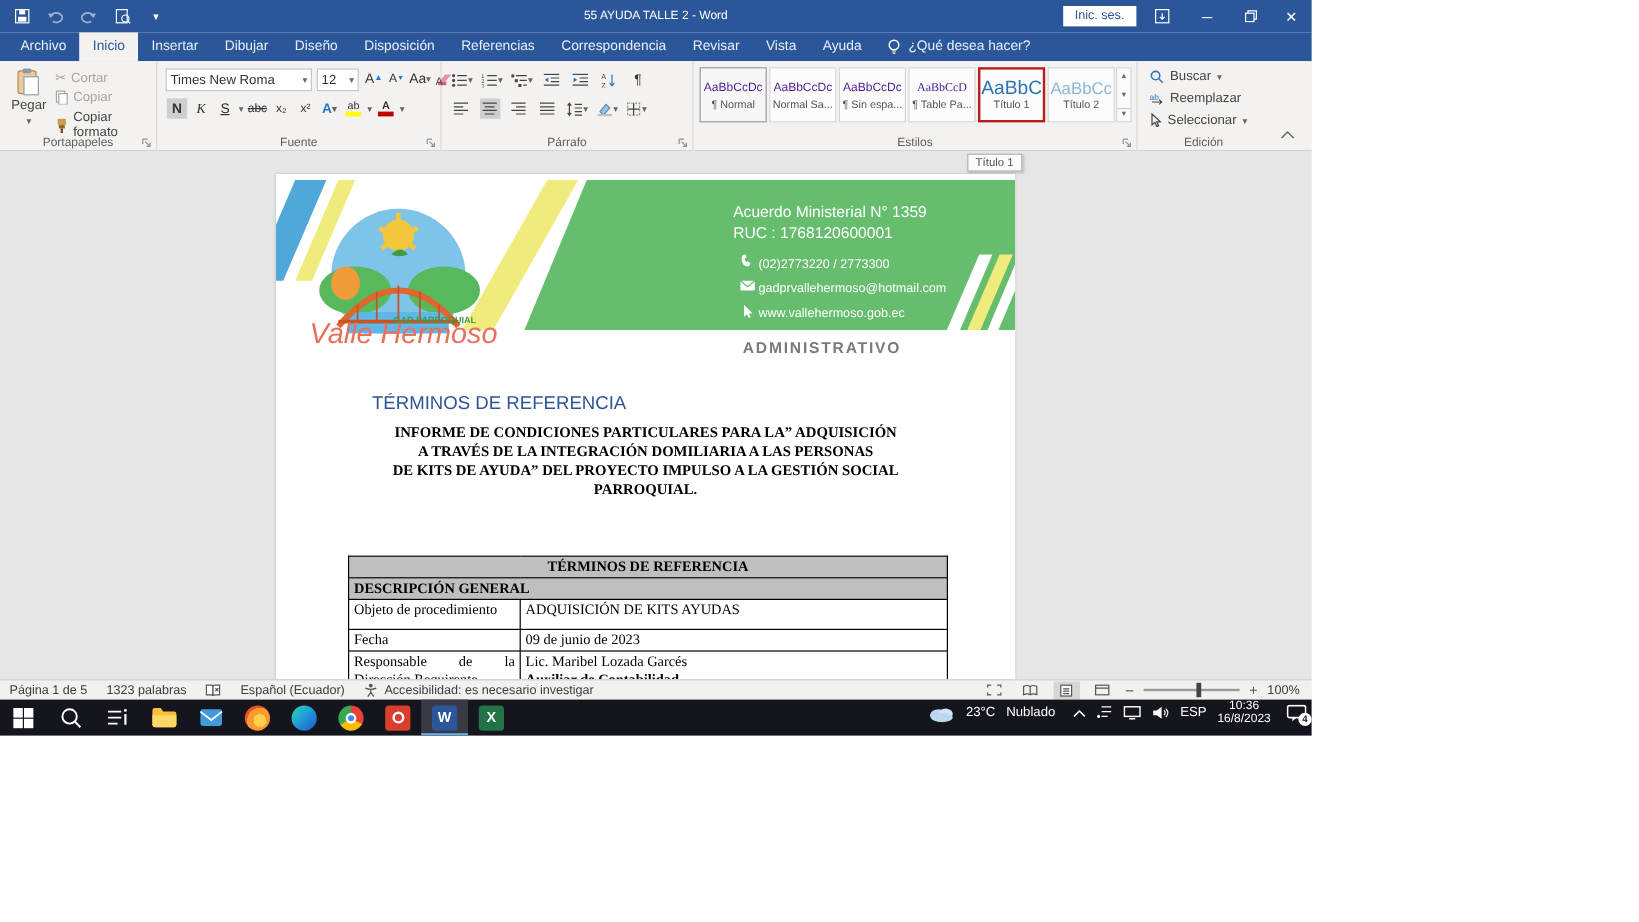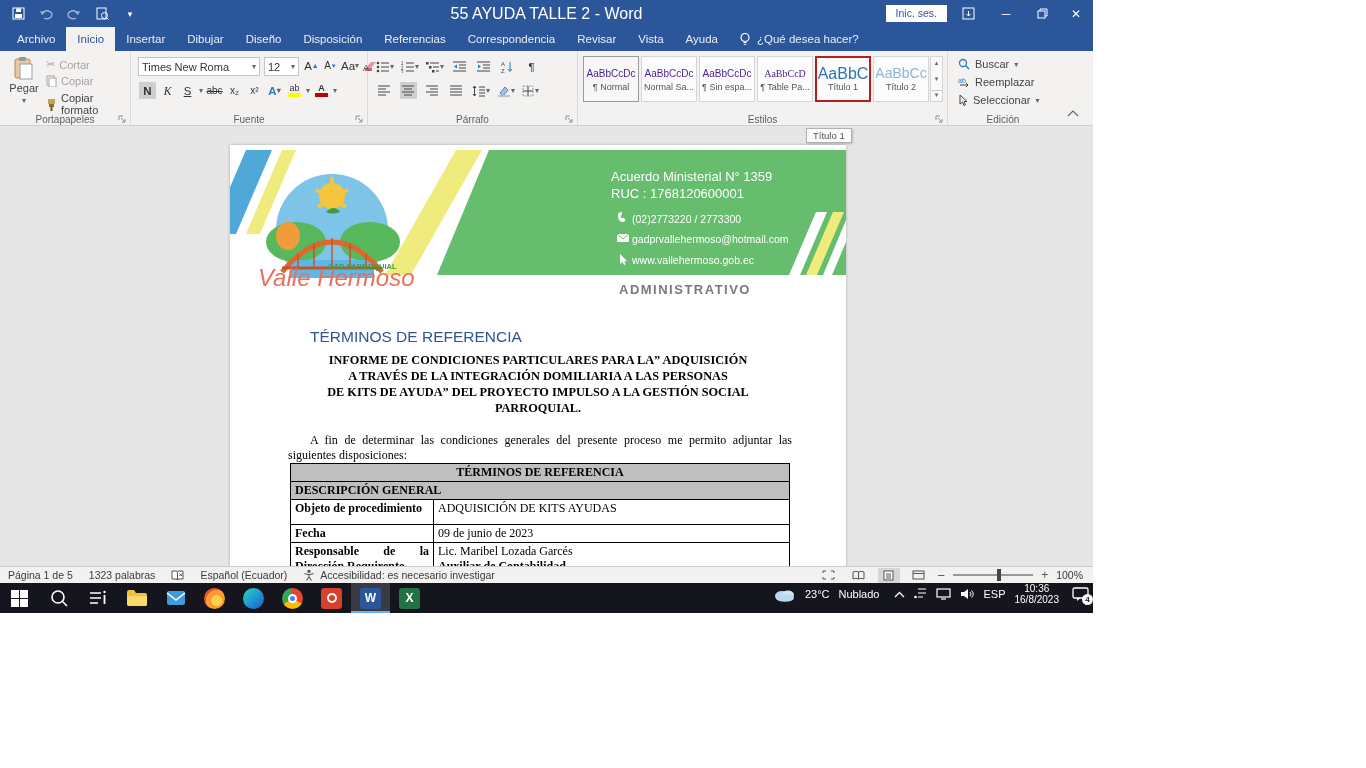--- a/index.html
+++ b/index.html
@@ -5,21 +5,21 @@
   * { margin:0; padding:0; box-sizing:border-box; }
   html,body { width:1366px; height:768px; background:#fff; font-family:"Liberation Sans", sans-serif; }
   .screen { position:relative; width:1366px; height:768px; background:#fff; overflow:hidden; }
   .win { position:absolute; left:0; top:0; width:1093px; height:583px; background:#f3f2f1; }
 
   
   .titlebar { position:absolute; left:0; top:0; width:1093px; height:27px; background:#2b579a; }
   .qat { position:absolute; left:10px; top:0; height:27px; display:flex; align-items:center; gap:12px; }
   .qbtn { width:16px; height:16px; display:flex; align-items:center; justify-content:center; color:#fff; font-size:12px; }
   .qbtn.dim { opacity:.55; }
-  .title-text { position:absolute; left:0; right:0; top:0; height:27px; line-height:27px; text-align:center; color:#fff; font-size:16px; }
+  .title-text { position:absolute; left:0; right:0; top:0; height:27px; line-height:27px; text-align:center; color:#fff; font-size:10px; }
   .signin { position:absolute; right:146px; top:5px; height:17px; padding:0 10px; background:#fff; color:#2b579a; font-size:10.5px; border:none; line-height:17px; }
   .wctl { position:absolute; top:0; width:26px; height:27px; display:flex; align-items:center; justify-content:center; color:#fff; font-size:12px; }
 
   
   .tabsrow { position:absolute; left:0; top:27px; width:1093px; height:24px; background:#2b579a; display:flex; align-items:stretch; padding-left:6px; }
   .tab { color:#e8eef7; font-size:11.5px; padding:0 11px; line-height:24px; white-space:nowrap; }
   .tab.active { background:#f3f2f1; color:#2b579a; }
   .tellme { display:flex; align-items:center; gap:6px; color:#e8eef7; font-size:11.5px; padding-left:10px; }
   .comment-ic { position:absolute; right:12px; top:31px; }
 
@@ -46,21 +46,21 @@
   .page { position:absolute; left:230px; top:19px; width:616px; height:560px; background:#fff; box-shadow:0 0 3px rgba(0,0,0,.25); }
   .styletip { position:absolute; left:806px; top:2px; background:#fbfbfb; border:1px solid #b3b1af; font-size:9.5px; color:#555; padding:1px 6px; box-shadow:1px 1px 2px rgba(0,0,0,.2); }
   .admin { position:absolute; left:350px; top:137px; width:210px; text-align:center; font-weight:bold; letter-spacing:1.5px; font-size:13px; color:#7a7a7a; font-family:"Liberation Sans",sans-serif; }
   .doch1 { position:absolute; left:80px; top:183px; font-size:15.5px; color:#2F5496; font-family:"Liberation Sans",sans-serif; }
   .subt { position:absolute; left:48px; top:207px; width:520px; text-align:center; font-family:"Liberation Serif",serif; font-weight:bold; font-size:12.3px; line-height:16px; color:#000; }
   .intro { position:absolute; left:58px; top:288px; width:504px; font-family:"Liberation Serif",serif; font-size:12px; line-height:14.5px; text-align:justify; text-indent:22px; color:#000; }
   .dtable { position:absolute; left:60px; top:318px; width:500px; border-collapse:collapse; font-family:"Liberation Serif",serif; font-size:12px; color:#000; }
   .dtable td { border:1px solid #000; padding:1px 4px; vertical-align:top; }
   .th1 { background:#bfbfbf; font-weight:bold; text-align:center; }
   .th2 { background:#bfbfbf; font-weight:bold; }
-  .lblcell { font-weight:bold; width:143px; text-align:justify; }
+  .lblcell { font-weight:normal; width:143px; text-align:justify; }
   .valcell { }
   svg text { font-family:"Liberation Sans",sans-serif; }
 
   
   .statusbar { position:absolute; left:0; top:566px; width:1093px; height:17px; background:#f2f1f0; border-top:1px solid #cfcdcb; font-size:10.5px; color:#3b3b3b; }
   .sleft { position:absolute; left:8px; top:0; height:16px; display:flex; align-items:center; gap:16px; }
   .sright { position:absolute; right:10px; top:0; height:16px; display:flex; align-items:center; gap:8px; }
   .viewbtn { width:22px; height:15px; display:flex; align-items:center; justify-content:center; }
   .viewbtn.on { background:#d8d6d4; }
   .ztrack { position:relative; width:80px; height:2px; background:#999; }
@@ -552,21 +552,20 @@
 
         <div class="doch1">TÉRMINOS DE REFERENCIA</div>
 
         <div class="subt">
           <div>INFORME DE CONDICIONES PARTICULARES PARA LA” ADQUISICIÓN</div>
           <div>A TRAVÉS DE LA INTEGRACIÓN DOMILIARIA A LAS PERSONAS</div>
           <div>DE KITS DE AYUDA” DEL PROYECTO IMPULSO A LA GESTIÓN SOCIAL</div>
           <div>PARROQUIAL.</div>
         </div>
 
-        <div class="intro">A fin de determinar las condiciones generales del presente proceso me permito adjuntar las siguientes disposiciones:</div>
 
         <table class="dtable">
           <tbody>
               <tr>
                 <td colspan="2" class="th1" style="height:16px;">TÉRMINOS DE REFERENCIA</td>
               </tr>
           <tr>
                 <td colspan="2" class="th2" style="height:16px;">DESCRIPCIÓN GENERAL</td>
               </tr>
           <tr style="height:25px;">

